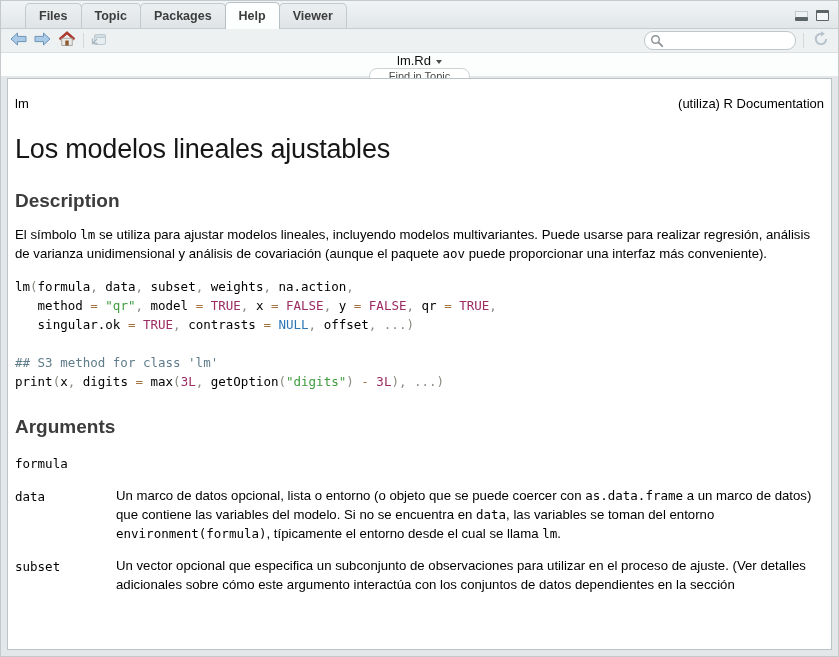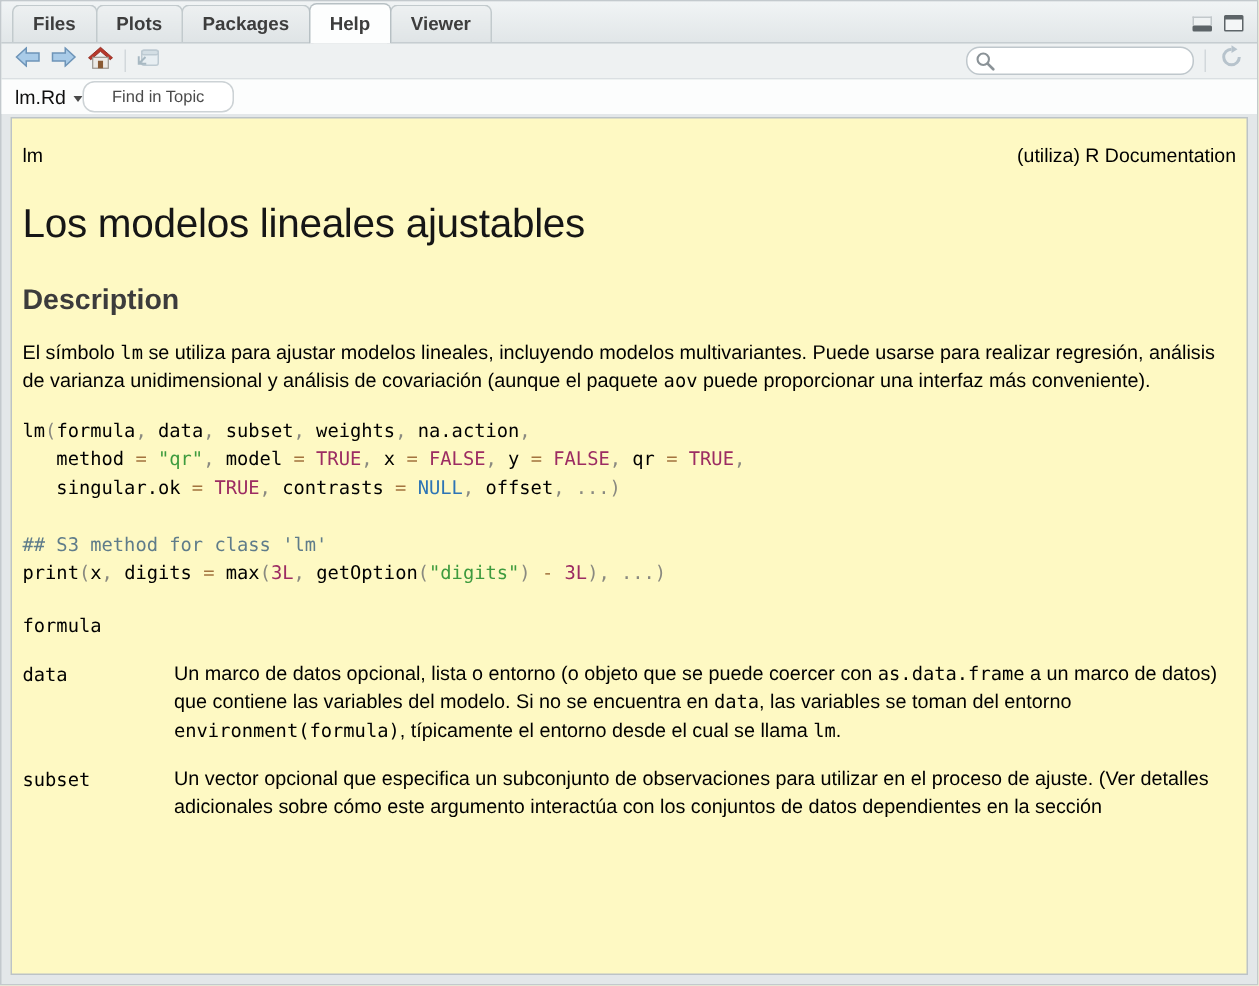--- a/index.html
+++ b/index.html
@@ -8,21 +8,21 @@
     background:#e3e7e9;
     font-family:"Liberation Sans", sans-serif;
     -webkit-font-smoothing:antialiased;
   }
   .pane{position:absolute;inset:0;border:1px solid #c3c9cd;box-sizing:border-box;}
 
   
   .tabbar{
     height:27px;background:linear-gradient(#f1f4f5,#e1e6e8);
     border-bottom:1px solid #c6cdd1;
-    display:flex;align-items:flex-end;padding-left:7px;position:relative;
+    display:flex;align-items:flex-end;padding-left:24px;position:relative;
     box-sizing:content-box;
   }
   .tab{
     height:24px;line-height:24px;padding:0 13px;
     font-size:12.5px;font-weight:bold;color:#3d3d3d;
     background:linear-gradient(#edf0f1,#dfe4e6);
     border:1px solid #c2cacd;border-bottom:none;
     border-radius:5px 5px 0 0;margin-right:-1px;position:relative;z-index:1;
     cursor:default;white-space:nowrap;
   }
@@ -48,35 +48,35 @@
     width:122px;height:17px;border:1px solid #bfc7cc;border-radius:9px;
     padding:0 6px 0 22px;font-size:11px;background:#fff;outline:none;
     font-family:"Liberation Sans",sans-serif;color:#333;
   }
   .searchbox svg{position:absolute;left:6px;top:3px;}
   .refresh{margin-left:2px;}
 
   
   .topicbar{
     height:23px;background:#fcfdfd;display:flex;align-items:center;
-    padding:0 9px;
+    padding:0 9px;flex-direction:column;
   }
   .topic-file{display:flex;align-items:center;gap:5px;font-size:13px;color:#101010;cursor:default;}
   .caret-down{width:0;height:0;border-left:3.5px solid transparent;border-right:3.5px solid transparent;border-top:4px solid #4a4a4a;margin-top:2px;}
   .findinput{
     width:95px;height:17px;border:1px solid #ccd2d5;border-radius:8px;
     font-size:11px;text-align:center;color:#4a4a4a;background:#fff;outline:none;
     font-family:"Liberation Sans",sans-serif;
   }
   .findinput::placeholder{color:#4a4a4a;opacity:1;}
 
   
   .content{
     position:absolute;left:6px;right:6px;top:77px;bottom:6px;
-    background:#fef9c3;border:1px solid #bcc3c7;
+    background:#ffffff;border:1px solid #bcc3c7;
     padding:9px 7px 0 7px;overflow:hidden;
     font-size:13.2px;color:#000;box-sizing:border-box;
   }
   .doc-header{display:flex;justify-content:space-between;font-size:13px;margin:8px 0 0;color:#000;}
   h1.doc-title{font-size:27px;font-weight:400;color:#161616;margin:23px 0 0;letter-spacing:-0.2px;}
   h2.section-h{font-size:19px;font-weight:bold;color:#3c3c3c;margin:25px 0 0;}
   p.desc{line-height:19px;margin:13px 0 0;max-width:818px;}
   pre.usage{font-family:"DejaVu Sans Mono",monospace;font-size:12.5px;line-height:19px;margin:14px 0 0;}
   .code-line{white-space:pre;}
   .args{margin-top:15px;}
@@ -94,21 +94,21 @@
 .seg-str{color:#3e9b3e;}
 .seg-const{color:#9c2c62;}
 .seg-null{color:#2e75b5;}
 .seg-comment{color:#5f7c8a;}</style></head>
 <body>
 
 <div class="pane">
 
   <div class="tabbar">
     <div class="tab">Files</div>
-    <div class="tab">Plots</div>
+    <div class="tab">Topic</div>
     <div class="tab">Packages</div>
     <div class="tab active">Help</div>
     <div class="tab">Viewer</div>
     <div class="win-controls">
       <div class="min-icon"></div>
       <div class="max-icon"></div>
     </div>
   </div>
 
   <div class="toolbar">
@@ -177,20 +177,21 @@
       <span>(utiliza) R Documentation</span>
     </div>
 
     <h1 class="doc-title">Los modelos lineales ajustables</h1>
 
     <h2 class="section-h">Description</h2>
     <p class="desc"><span class="seg-plain">El símbolo </span><span class="seg-mono">lm</span><span class="seg-plain"> se utiliza para ajustar modelos lineales, incluyendo modelos multivariantes. Puede usarse para realizar regresión, análisis de varianza unidimensional y análisis de covariación (aunque el paquete </span><span class="seg-mono">aov</span><span class="seg-plain"> puede proporcionar una interfaz más conveniente).</span></p>
 
     <pre class="usage"><div class="code-line"><span class="seg-code">lm</span><span class="seg-punct">(</span><span class="seg-code">formula</span><span class="seg-punct">, </span><span class="seg-code">data</span><span class="seg-punct">, </span><span class="seg-code">subset</span><span class="seg-punct">, </span><span class="seg-code">weights</span><span class="seg-punct">, </span><span class="seg-code">na.action</span><span class="seg-punct">,</span></div><div class="code-line"><span class="seg-code">   method </span><span class="seg-op">=</span><span class="seg-code"> </span><span class="seg-str">"qr"</span><span class="seg-punct">, </span><span class="seg-code">model </span><span class="seg-op">=</span><span class="seg-code"> </span><span class="seg-const">TRUE</span><span class="seg-punct">, </span><span class="seg-code">x </span><span class="seg-op">=</span><span class="seg-code"> </span><span class="seg-const">FALSE</span><span class="seg-punct">, </span><span class="seg-code">y </span><span class="seg-op">=</span><span class="seg-code"> </span><span class="seg-const">FALSE</span><span class="seg-punct">, </span><span class="seg-code">qr </span><span class="seg-op">=</span><span class="seg-code"> </span><span class="seg-const">TRUE</span><span class="seg-punct">,</span></div><div class="code-line"><span class="seg-code">   singular.ok </span><span class="seg-op">=</span><span class="seg-code"> </span><span class="seg-const">TRUE</span><span class="seg-punct">, </span><span class="seg-code">contrasts </span><span class="seg-op">=</span><span class="seg-code"> </span><span class="seg-null">NULL</span><span class="seg-punct">, </span><span class="seg-code">offset</span><span class="seg-punct">, ...)</span></div><div class="code-line">&nbsp;</div><div class="code-line"><span class="seg-comment">## S3 method for class 'lm'</span></div><div class="code-line"><span class="seg-code">print</span><span class="seg-punct">(</span><span class="seg-code">x</span><span class="seg-punct">, </span><span class="seg-code">digits </span><span class="seg-op">=</span><span class="seg-code"> max</span><span class="seg-punct">(</span><span class="seg-const">3L</span><span class="seg-punct">, </span><span class="seg-code">getOption</span><span class="seg-punct">(</span><span class="seg-str">"digits"</span><span class="seg-punct">)</span><span class="seg-code"> </span><span class="seg-op">-</span><span class="seg-code"> </span><span class="seg-const">3L</span><span class="seg-punct">), ...)</span></div></pre>
 
+    <h2 class="section-h">Arguments</h2>
     <div class="args">
         <div class="arg-row">
           <div class="arg-term">formula</div>
         </div>
         <div class="arg-row">
           <div class="arg-term">data</div>
           <div class="arg-def"><span class="seg-plain">Un marco de datos opcional, lista o entorno (o objeto que se puede coercer con </span><span class="seg-mono">as.data.frame</span><span class="seg-plain"> a un marco de datos) que contiene las variables del modelo. Si no se encuentra en </span><span class="seg-mono">data</span><span class="seg-plain">, las variables se toman del entorno </span><span class="seg-mono">environment(formula)</span><span class="seg-plain">, típicamente el entorno desde el cual se llama </span><span class="seg-mono">lm</span><span class="seg-plain">.</span></div>
         </div>
         <div class="arg-row">
           <div class="arg-term">subset</div>

